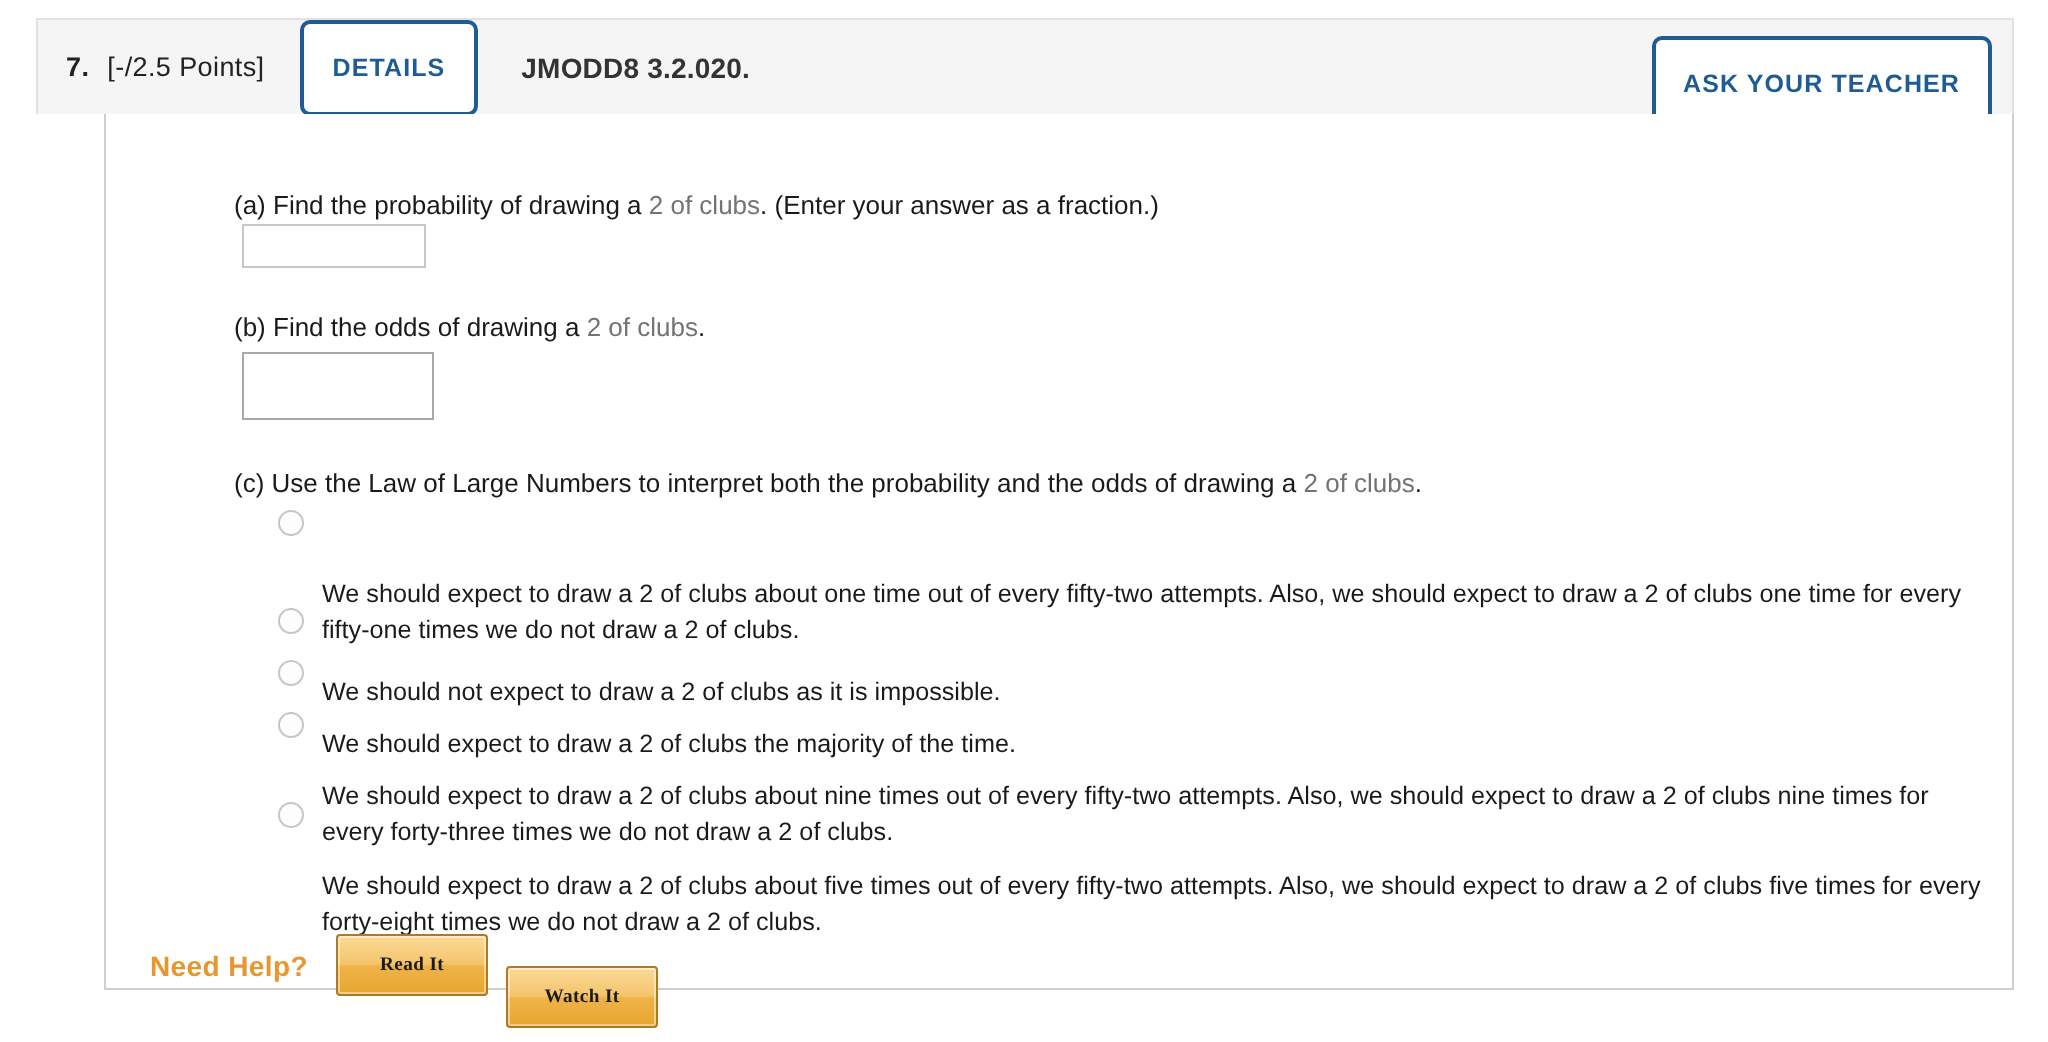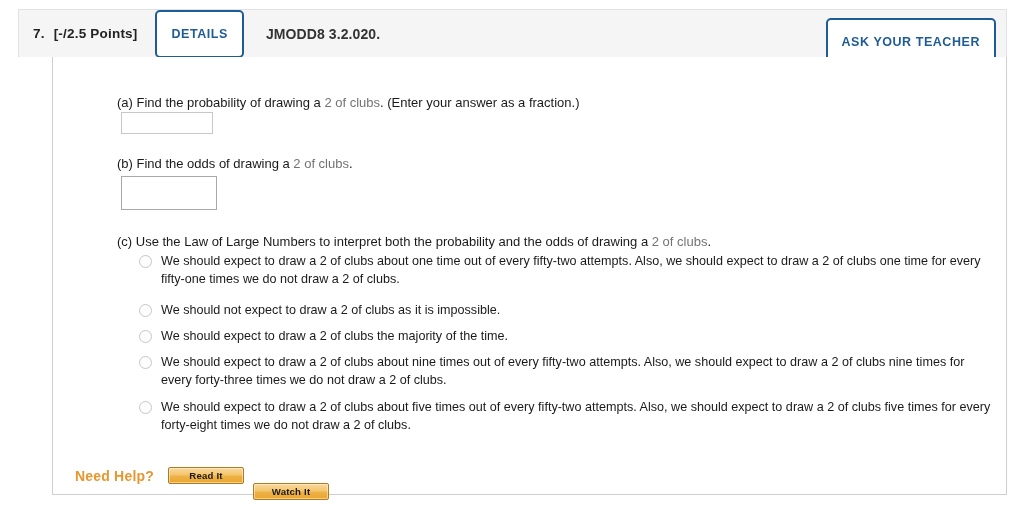--- a/index.html
+++ b/index.html
@@ -33,21 +33,21 @@
   .qnum {
     margin-left: 14px;
     font-size: 13.5px;
     font-weight: bold;
     color: #222222;
     letter-spacing: 0.2px;
   }
   .qpoints {
     margin-left: 9px;
     font-size: 13.5px;
-    font-weight: bold;
+    font-weight: normal;
     color: #222222;
     letter-spacing: 0.2px;
   }
   .btn-outline {
     border: 2px solid #1f5c96;
     border-radius: 5px;
     background: #ffffff;
     color: #1f5c96;
     font-size: 12.5px;
     font-weight: bold;
@@ -137,48 +137,48 @@
     flex: 0 0 auto;
     width: 11px;
     height: 11px;
     border-radius: 50%;
     border: 1px solid #c6c6c6;
     background: #fdfdfd;
     margin-top: 2px;
     margin-right: 9px;
     cursor: pointer;
   }
-  .opt-text { display: block; }
+  .opt-text { display: block; margin-top: 36px; }
 
   
   .needhelp-wrap {
     position: absolute;
     left: 22px;
     top: 394px;
     display: flex;
     align-items: center;
   }
   .needhelp-label {
     font-size: 14px;
     font-weight: bold;
     color: #e8962e;
     letter-spacing: 0.2px;
     margin-right: 14px;
   }
   .help-btn {
     width: 76px;
-    height: 17px;
+    height: 31px;
     border: 1px solid #b07a20;
     border-radius: 2px;
     background: linear-gradient(to bottom, #fbd998 0%, #f4c46c 48%, #eeb348 52%, #e8a62f 100%);
     color: #1a1a1a;
     font-size: 9.6px;
     font-weight: bold;
     letter-spacing: 0.2px;
-    font-family: Liberation Sans, sans-serif;
+    font-family: Liberation Serif, serif;
     cursor: pointer;
     padding: 0;
     box-shadow: inset 0 0 0 1px rgba(255,255,255,0.45);
   }
   .help-btn + .help-btn { margin-left: 9px; margin-top: 32px; }
 </style>
 </head>
 <body>
 
 <div id="page">

